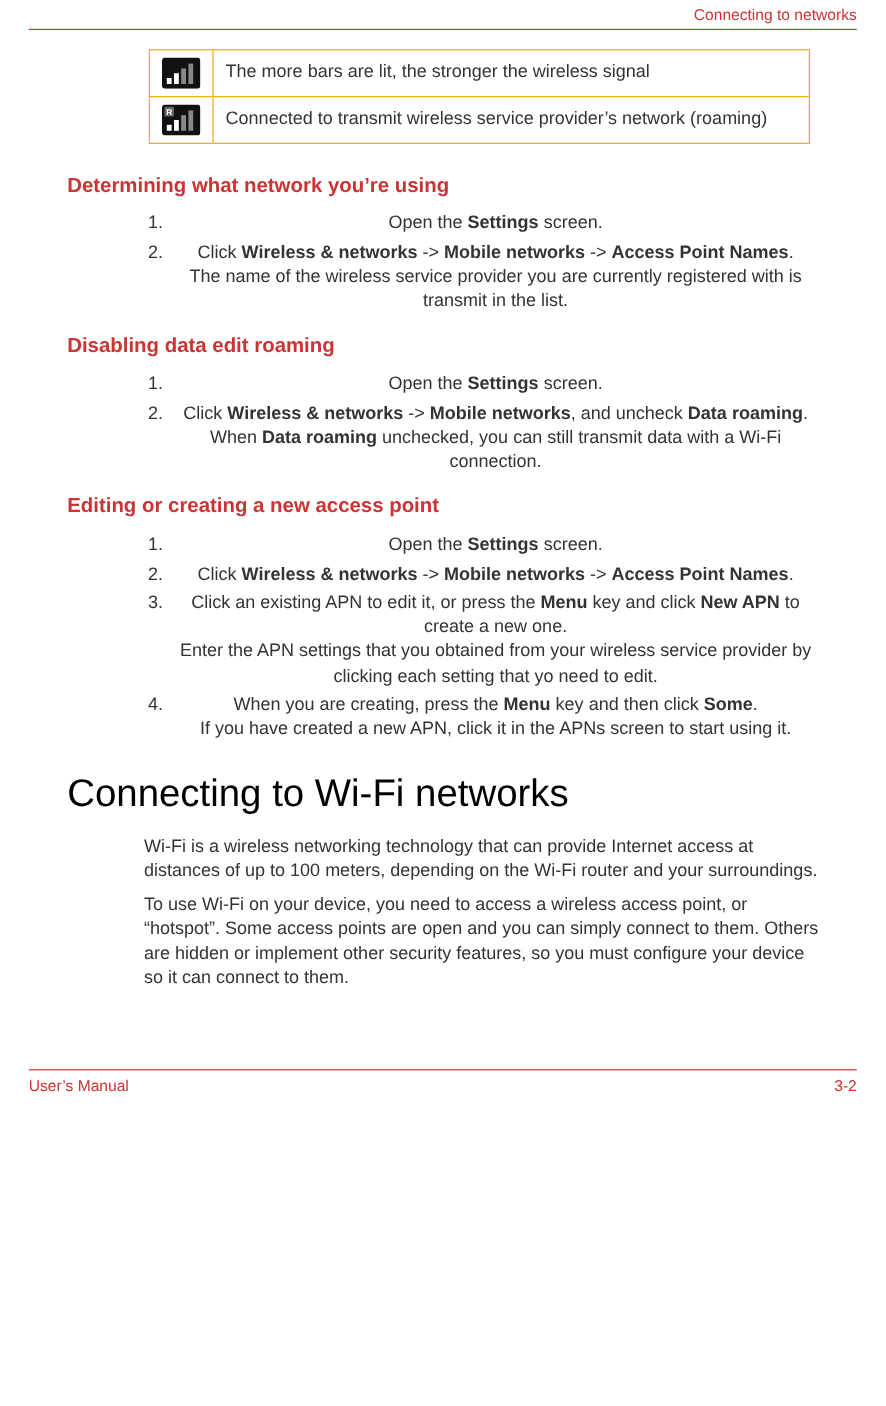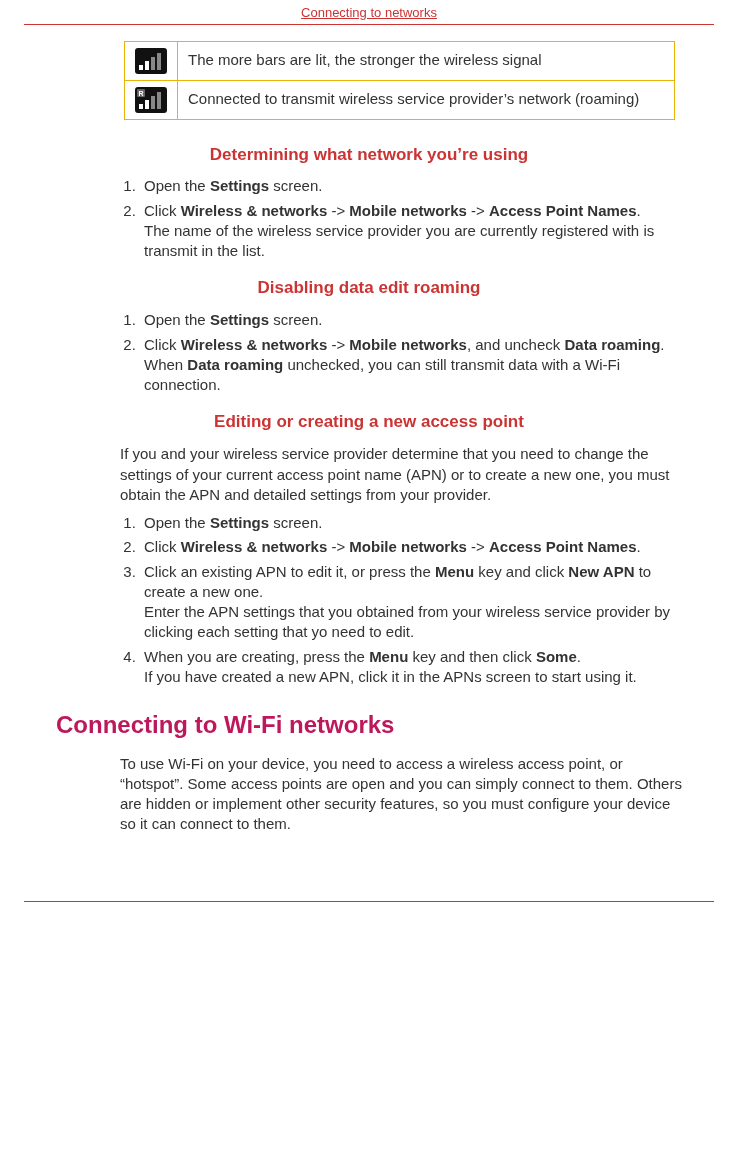--- a/index.html
+++ b/index.html
@@ -7,24 +7,23 @@
       margin: 0;
       padding: 0;
       width: 738px;
       background: #fff;
       color: #333;
       font-size: 15px;
       line-height: 1.35;
     }
     .header-section {
       padding: 4px 24px 2px 24px;
-      text-align: center;
+      text-align: right;
       color: #c33;
       font-size: 13px;
-      text-decoration: underline;
     }
     .red-rule {
       border: none;
       border-top: 1px solid #c33;
       margin: 0 24px 16px 24px;
     }
     .content {
       padding: 0 56px 0 56px;
     }
     table.icon-table {
@@ -41,36 +40,36 @@
     table.icon-table td.icon-cell {
       width: 44px;
       text-align: center;
       padding: 6px 4px;
     }
     svg.sig-icon {
       display: block;
       margin: auto;
     }
     h1.section {
-      color: #be185d;
-      font-weight: bold;
-      font-size: 24px;
+      color: #000000;
+      font-weight: normal;
+      font-size: 32px;
       margin: 22px 0 12px 0;
       font-family: Arial, Helvetica, sans-serif;
     }
     h2.sub {
       color: #c33;
       font-weight: bold;
       font-size: 17px;
       margin: 16px 0 10px 0;
-      text-align: center;
     }
     ol {
       margin: 6px 0 12px 64px;
       padding-left: 20px;
+      text-align: center;
     }
     ol > li {
       margin: 4px 0;
       padding-left: 4px;
     }
     .body-para {
       margin: 8px 0 8px 64px;
     }
     .footer {
       position: relative;
@@ -139,30 +138,34 @@
   </ol>
 
   <h2 class="sub">Disabling data edit roaming</h2>
   <ol>
     <li><span>Open the </span><b>Settings</b><span> screen.</span></li>
     <li><span>Click </span><b>Wireless &amp; networks</b><span> -&gt; </span><b>Mobile networks</b><span>, and uncheck </span><b>Data roaming</b><span>.</span><br>
       <span>When </span><b>Data roaming</b><span> unchecked, you can still transmit data with a Wi-Fi connection.</span></li>
   </ol>
 
   <h2 class="sub">Editing or creating a new access point</h2>
-  <p class="body-para">If you and your wireless service provider determine that you need to change the settings of your current access point name (APN) or to create a new one, you must obtain the APN and detailed settings from your provider.</p>
   <ol>
     <li><span>Open the </span><b>Settings</b><span> screen.</span></li>
     <li><span>Click </span><b>Wireless &amp; networks</b><span> -&gt; </span><b>Mobile networks</b><span> -&gt; </span><b>Access Point Names</b><span>.</span></li>
     <li><span>Click an existing APN to edit it, or press the </span><b>Menu</b><span> key and click </span><b>New APN</b><span> to create a new one.</span><br>
       <span>Enter the APN settings that you obtained from your wireless service provider by clicking each setting that yo need to edit.</span></li>
     <li><span>When you are creating, press the </span><b>Menu</b><span> key and then click </span><b>Some</b><span>.</span><br>
       <span>If you have created a new APN, click it in the APNs screen to start using it.</span></li>
   </ol>
 
   <h1 class="section">Connecting to Wi-Fi networks</h1>
+  <p class="body-para">Wi-Fi is a wireless networking technology that can provide Internet access at distances of up to 100 meters, depending on the Wi-Fi router and your surroundings.</p>
   <p class="body-para">To use Wi-Fi on your device, you need to access a wireless access point, or “hotspot”. Some access points are open and you can simply connect to them. Others are hidden or implement other security features, so you must configure your device so it can connect to them.</p>
 
 </div>
 
 <div class="footer">
   <hr class="footer-rule">
+  <div class="footer-row">
+    <span>User’s Manual</span>
+    <span>3-2</span>
+  </div>
 </div>
 
 </body></html>

